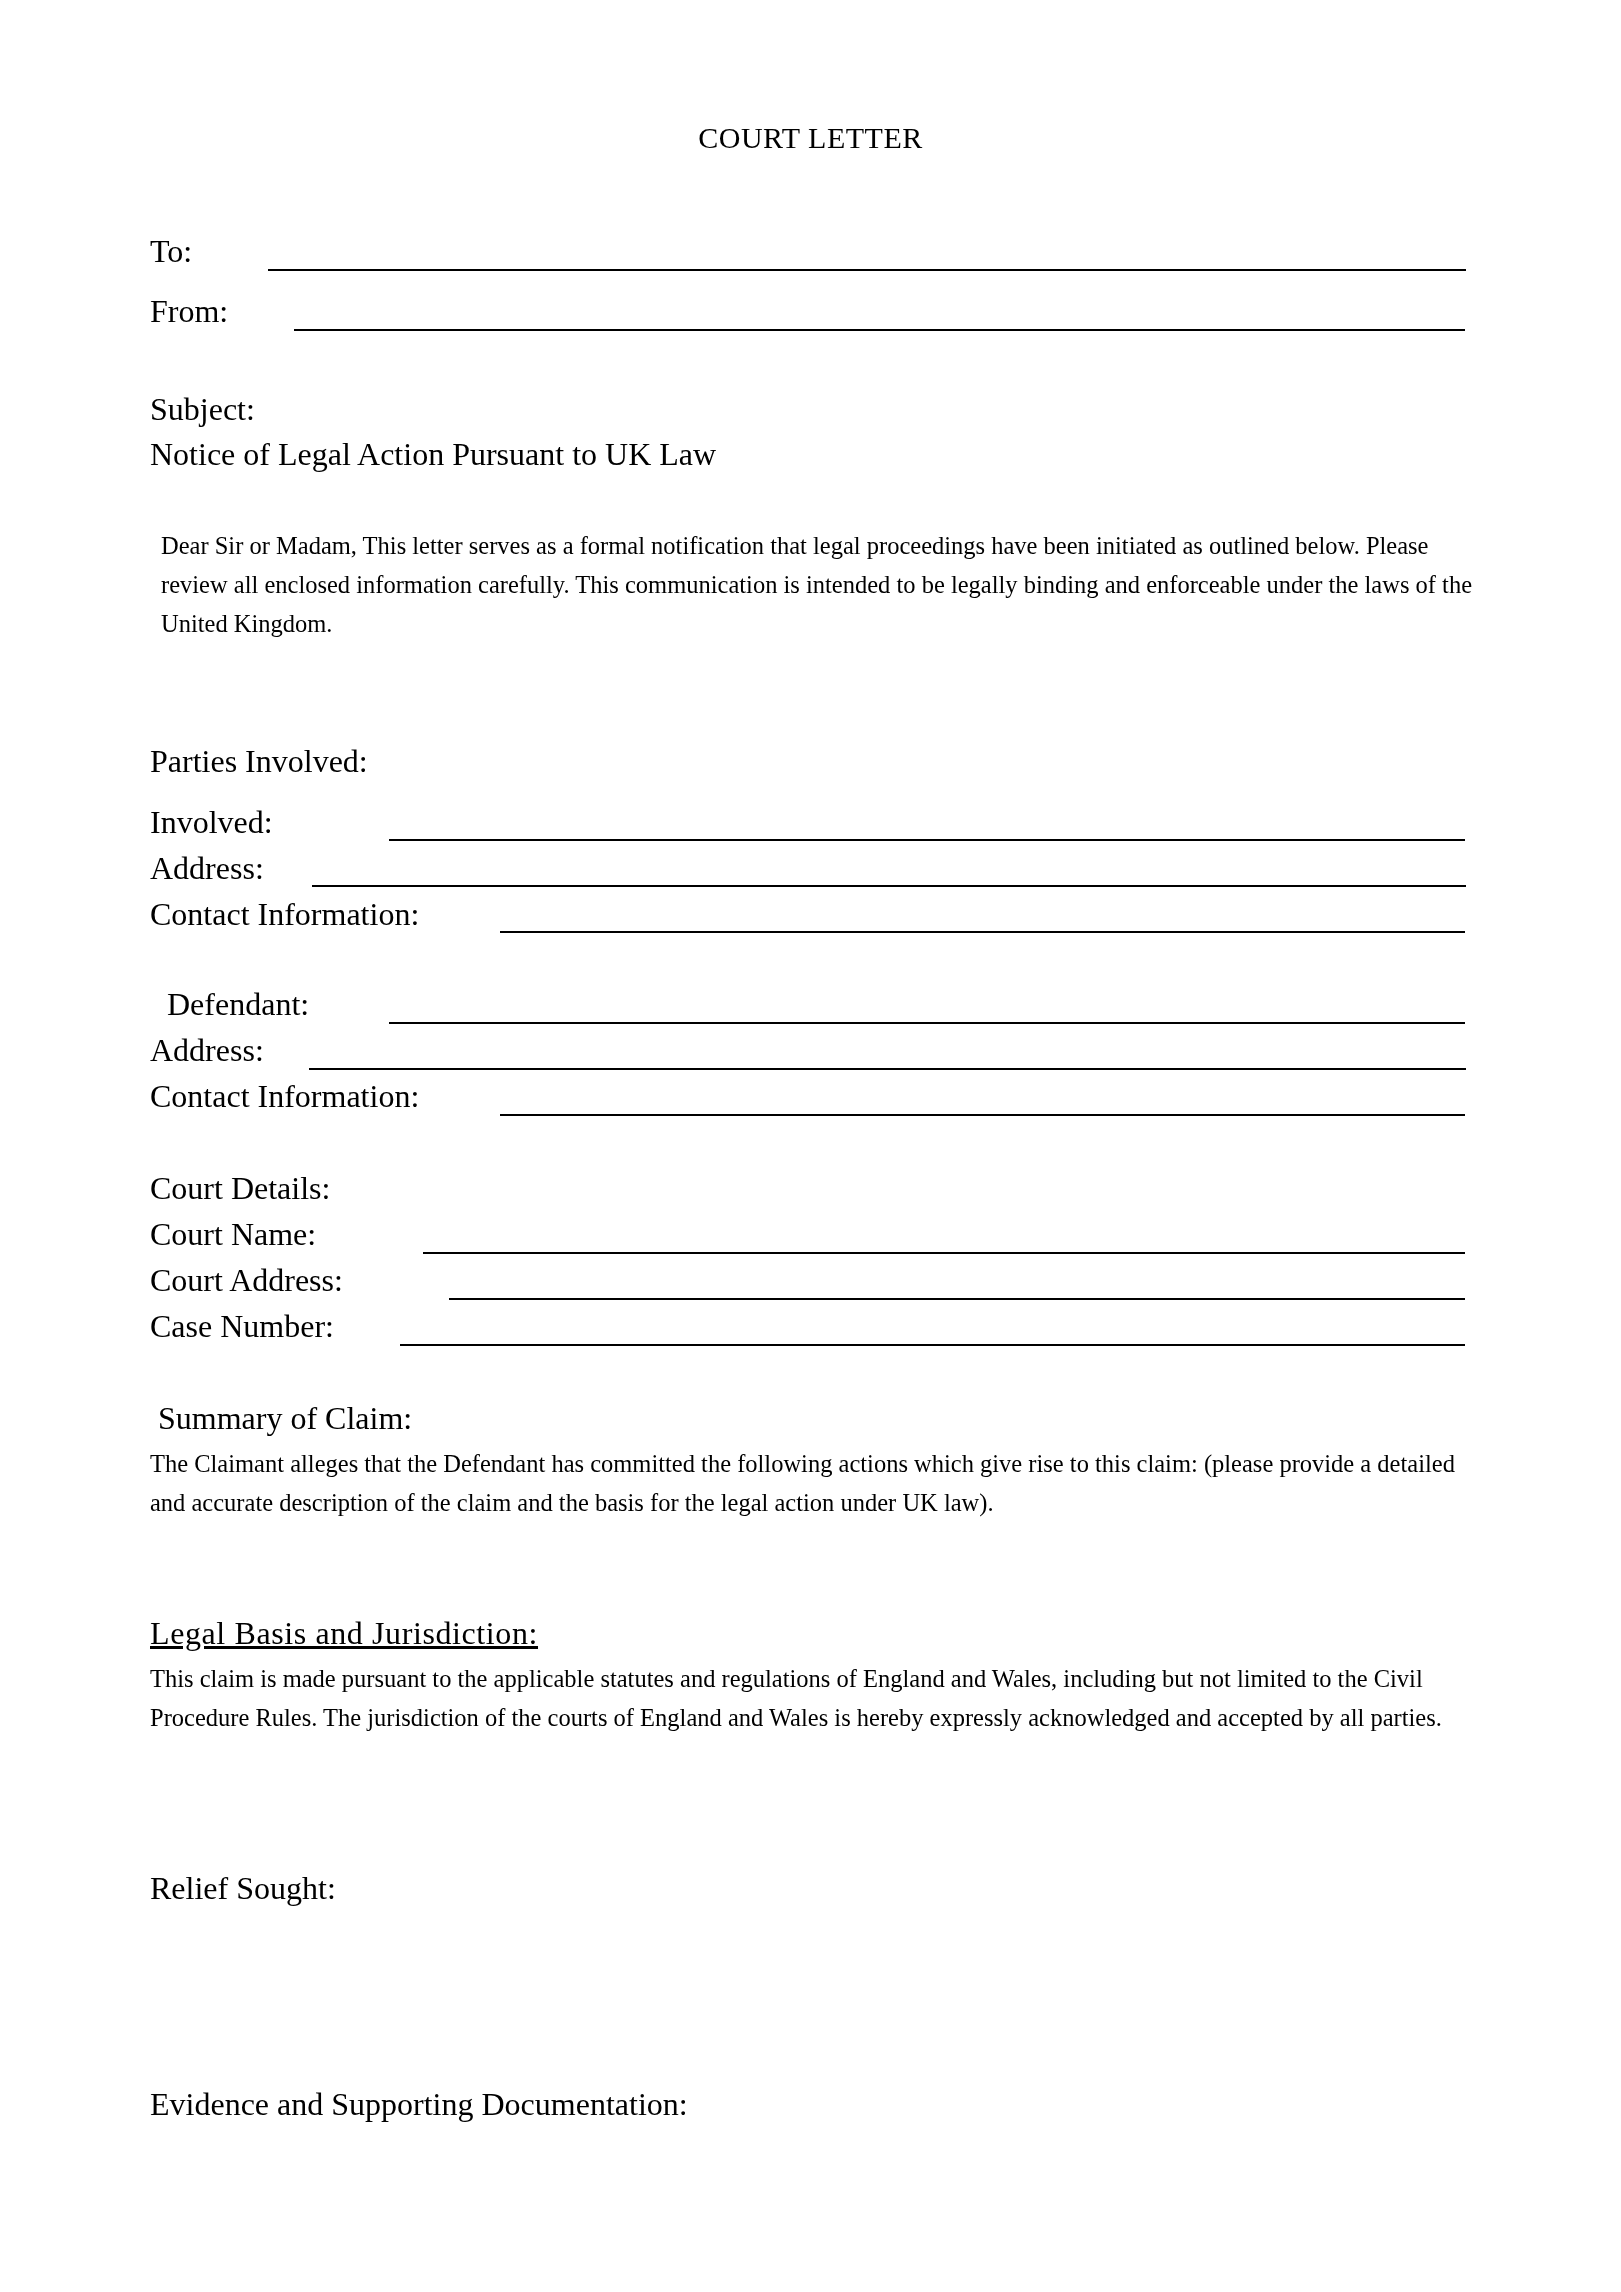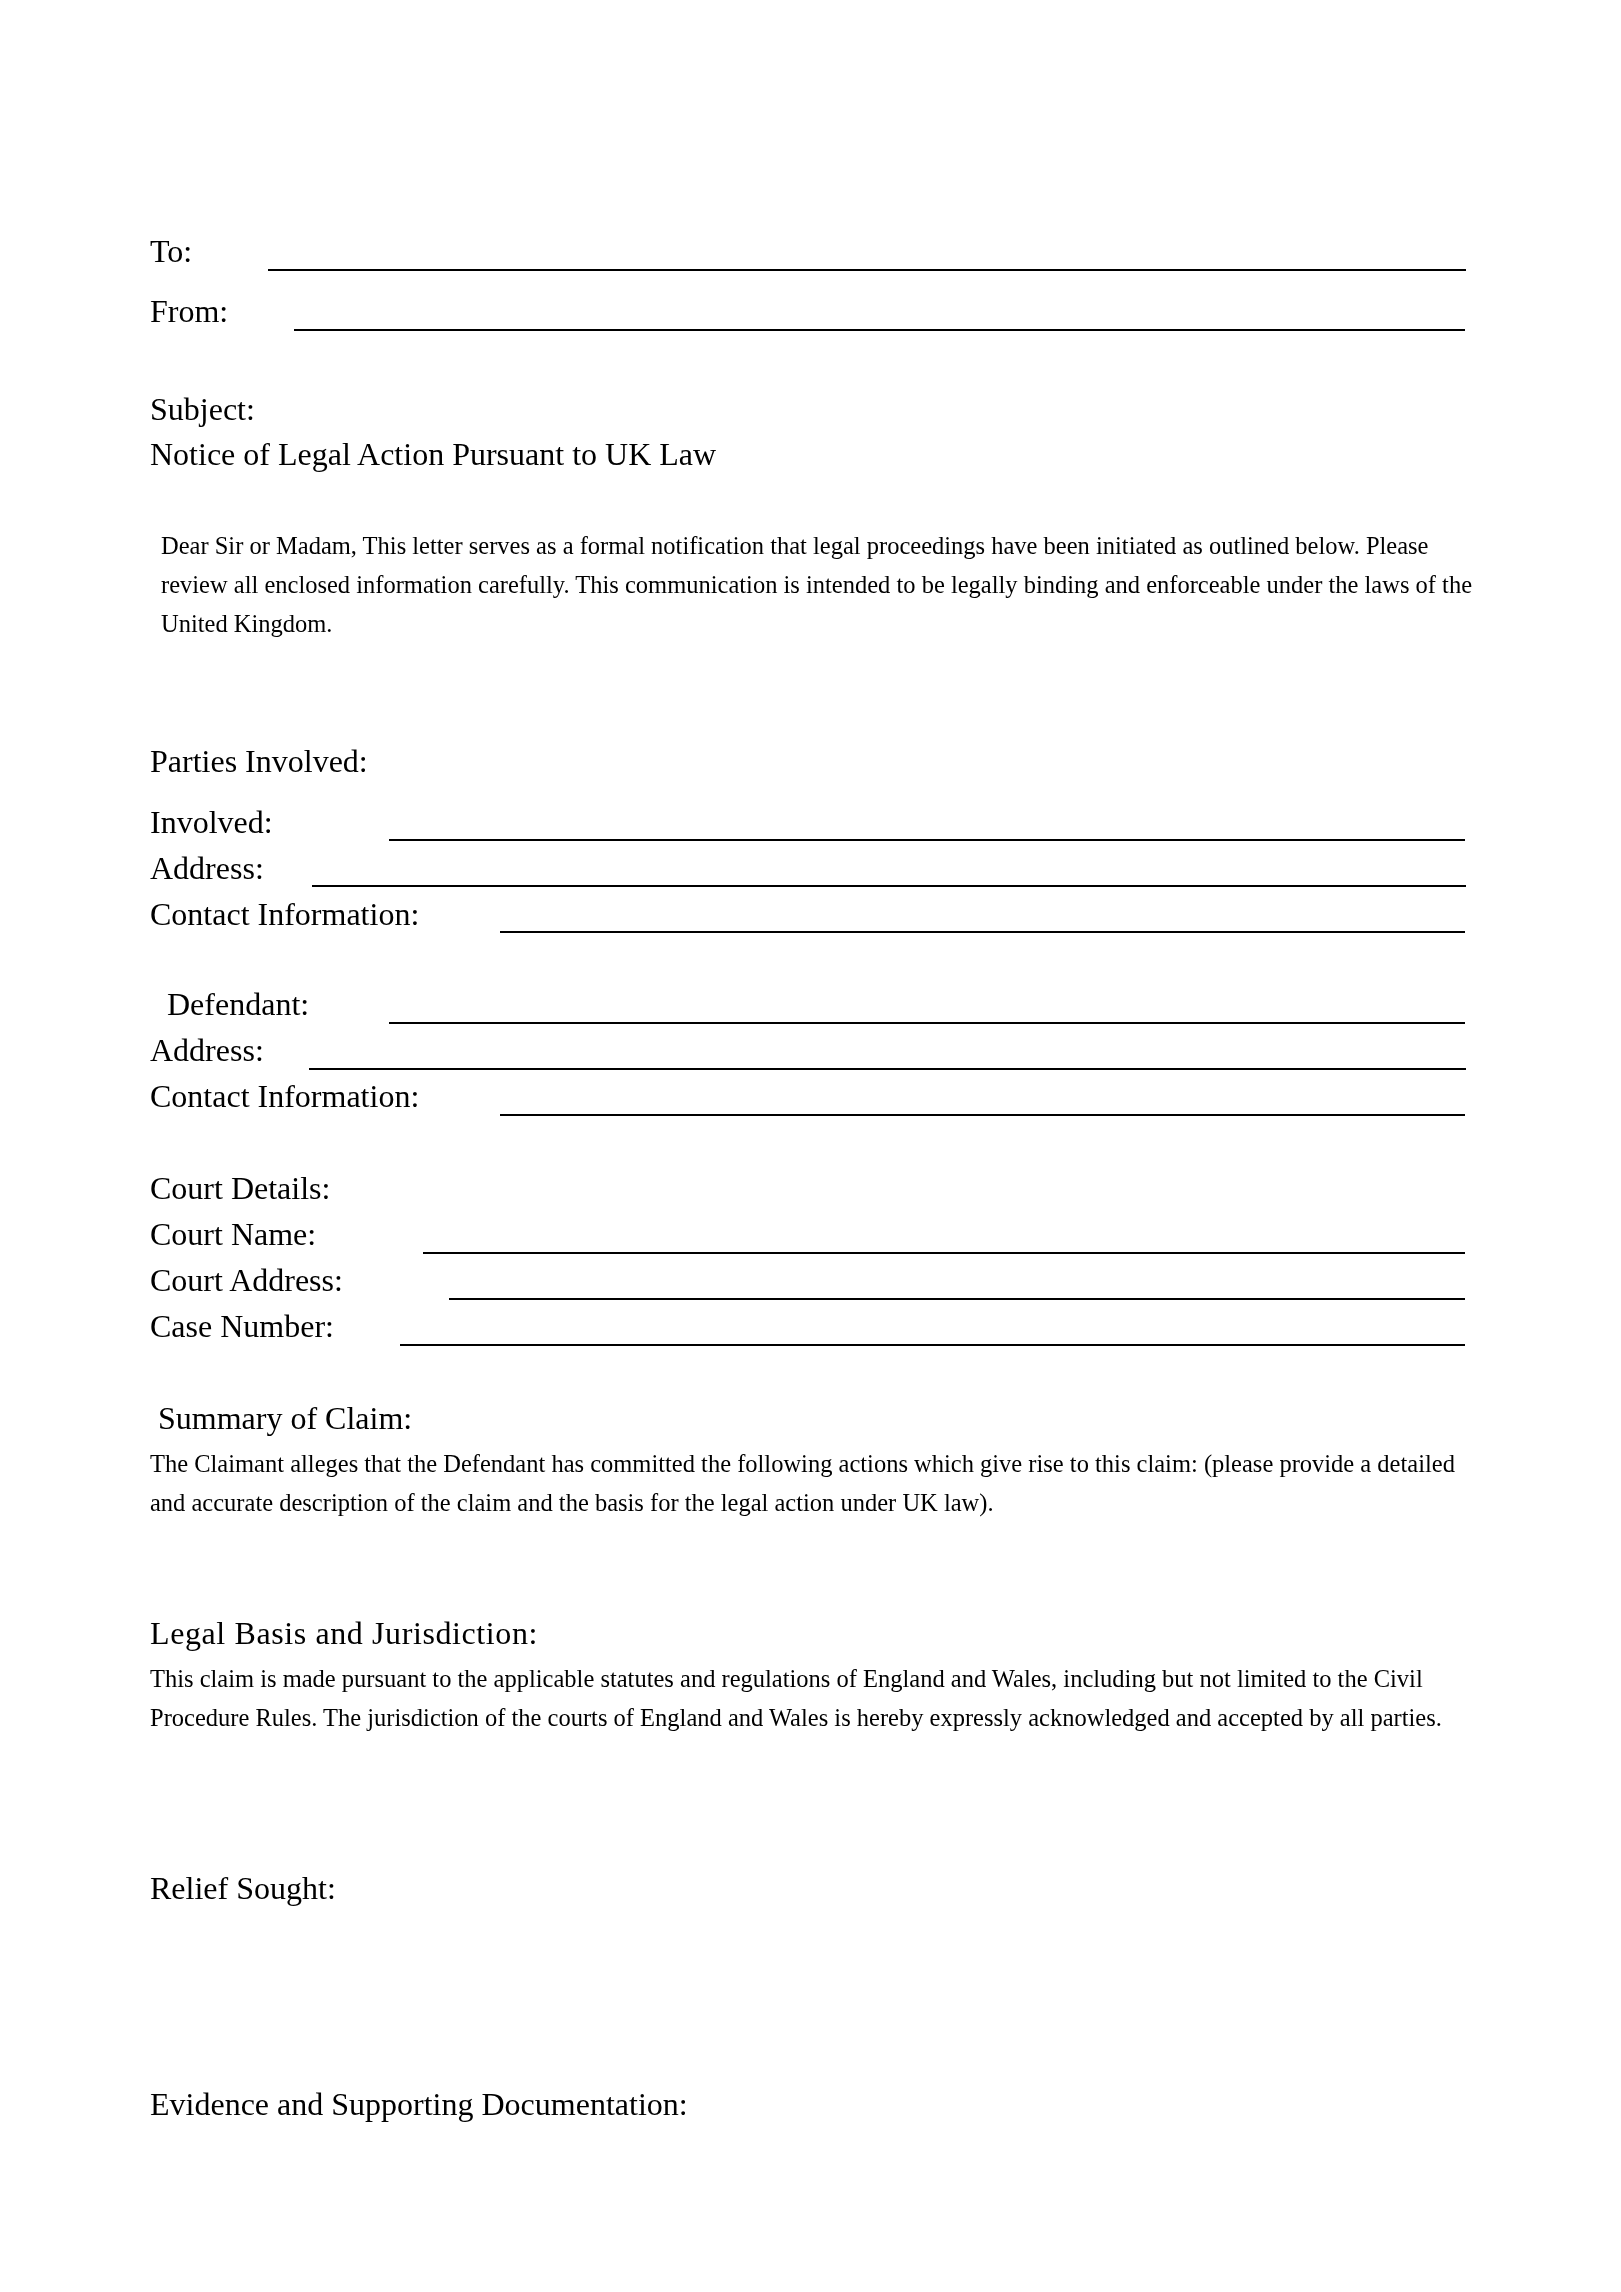--- a/index.html
+++ b/index.html
@@ -55,27 +55,29 @@
 
   
   .rule {
     position: absolute;
     height: 0;
     border-top: 2.9px solid #000000;
   }
 
   .label-spaced {
     letter-spacing: 0.6px;
+    text-decoration: underline;
   }
 </style>
 </head>
 <body>
 
 <div class="page">
 
+  <div class="doc-title">COURT LETTER</div>
 
   <div class="txt" style="top:235px;">To:</div>
   <div class="rule" style="top:269px; left:268px; width:1198px;"></div>
 
   <div class="txt" style="top:295px;">From:</div>
   <div class="rule" style="top:329px; left:294px; width:1171px;"></div>
 
   <div class="txt" style="top:393px;">Subject:</div>
   <div class="txt" style="top:438px;">Notice of Legal Action Pursuant to UK Law</div>
 

